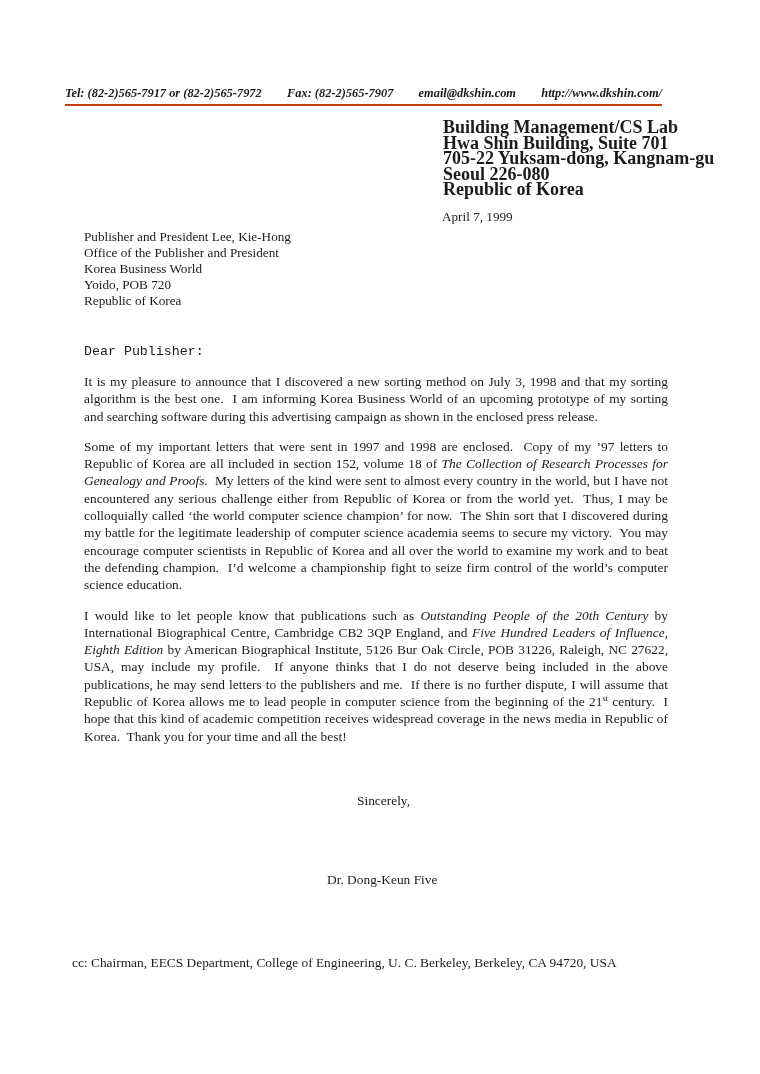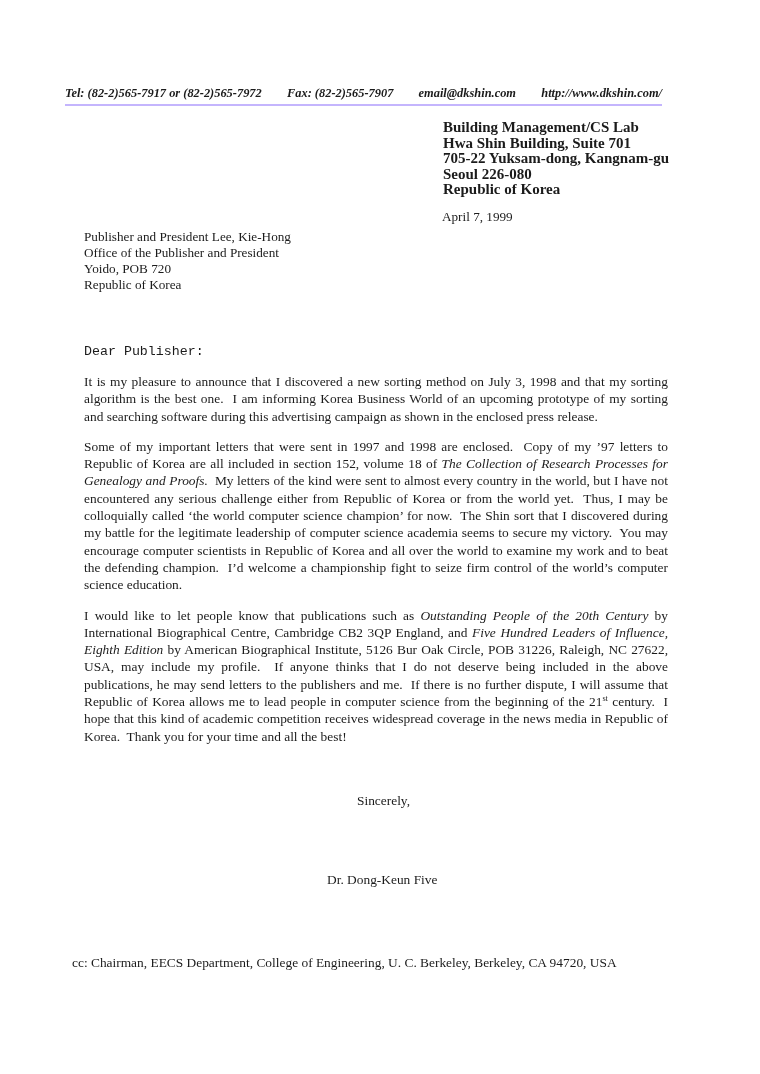--- a/index.html
+++ b/index.html
@@ -13,28 +13,28 @@
     position: relative;
     width: 760px; height: 1074px;
     background: #ffffff;
     overflow: hidden;
   }
   .contact-header {
     position: absolute;
     left: 65px; top: 86px; width: 597px;
     display: flex; justify-content: space-between;
     font-size: 12.4px; font-weight: bold; font-style: italic;
-    border-bottom: 2px solid #c4b5fd;
+    border-bottom: 2px solid #c2410c;
     padding-bottom: 3px;
     white-space: nowrap;
   }
   .sender-address {
     position: absolute;
     left: 443px; top: 120px;
-    font-size: 15px; font-weight: bold; line-height: 15.6px;
+    font-size: 18px; font-weight: bold; line-height: 15.6px;
     white-space: nowrap;
   }
   .date {
     position: absolute;
     left: 442px; top: 209px;
     font-size: 13.2px;
   }
   .recipient-address {
     position: absolute;
     left: 84px; top: 229px;
@@ -94,20 +94,21 @@
       <div>705-22 Yuksam-dong, Kangnam-gu</div>
       <div>Seoul 226-080</div>
       <div>Republic of Korea</div>
     </div>
 
   <div class="date">April 7, 1999</div>
 
   <div class="recipient-address">
       <div>Publisher and President Lee, Kie-Hong</div>
       <div>Office of the Publisher and President</div>
+      <div>Korea Business World</div>
       <div>Yoido, POB 720</div>
       <div>Republic of Korea</div>
     </div>
 
   <div class="salutation">Dear Publisher:</div>
 
   <div class="letter-body">
     <p><span>It is my pleasure to announce that I discovered a new sorting method on July 3, 1998 and that my sorting algorithm is the best one.  I am informing Korea Business World of an upcoming prototype of my sorting and searching software during this advertising campaign as shown in the enclosed press release.</span></p>
     <p><span>Some of my important letters that were sent in 1997 and 1998 are enclosed.  Copy of my ’97 letters to Republic of Korea are all included in section 152, volume 18 of </span><span class="it">The Collection of Research Processes for Genealogy and Proofs.</span><span>  My letters of the kind were sent to almost every country in the world, but I have not encountered any serious challenge either from Republic of Korea or from the world yet.  Thus, I may be colloquially called ‘the world computer science champion’ for now.  The Shin sort that I discovered during my battle for the legitimate leadership of computer science academia seems to secure my victory.  You may encourage computer scientists in Republic of Korea and all over the world to examine my work and to beat the defending champion.  I’d welcome a championship fight to seize firm control of the world’s computer science education.</span></p>
     <p><span>I would like to let people know that publications such as </span><span class="it">Outstanding People of the 20th Century</span><span> by International Biographical Centre, Cambridge CB2 3QP England, and </span><span class="it">Five Hundred Leaders of Influence, Eighth Edition</span><span> by American Biographical Institute, 5126 Bur Oak Circle, POB 31226, Raleigh, NC 27622, USA, may include my profile.  If anyone thinks that I do not deserve being included in the above publications, he may send letters to the publishers and me.  If there is no further dispute, I will assume that Republic of Korea allows me to lead people in computer science from the beginning of the 21</span><sup>st</sup><span> century.  I hope that this kind of academic competition receives widespread coverage in the news media in Republic of Korea.  Thank you for your time and all the best!</span></p>

